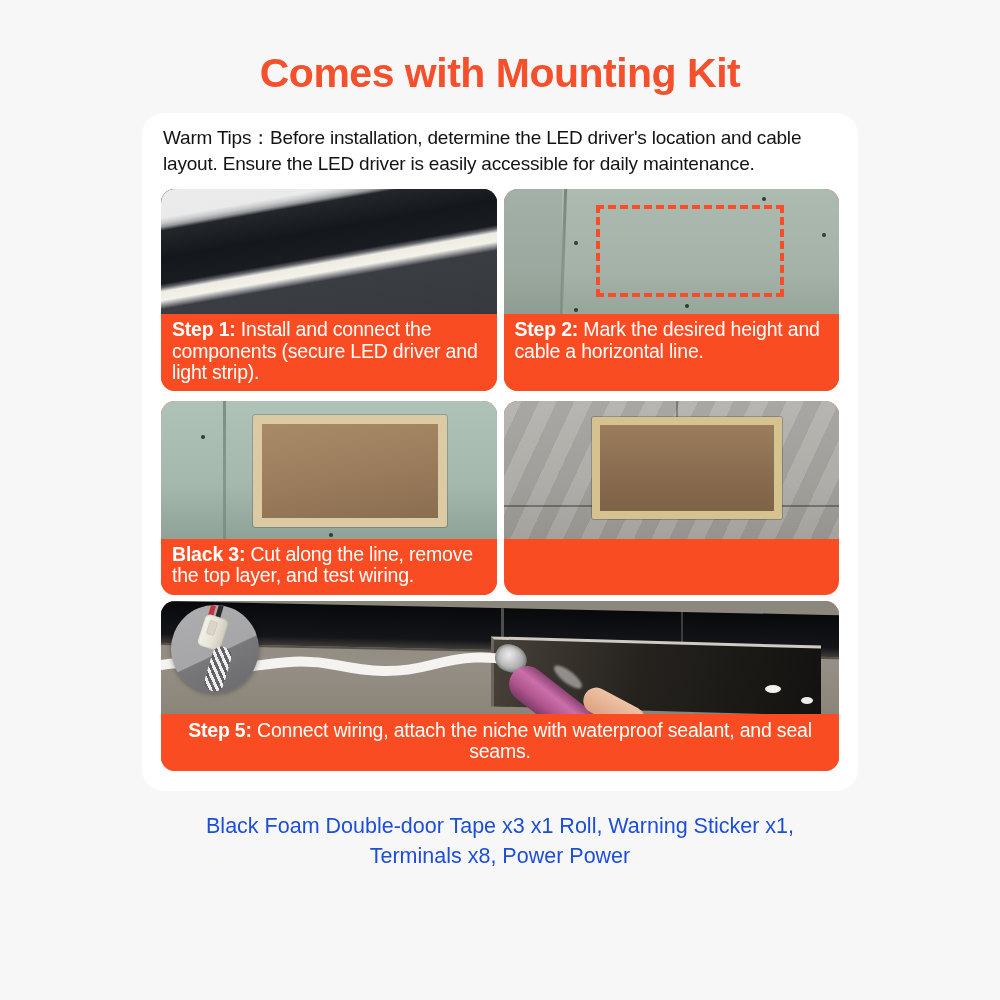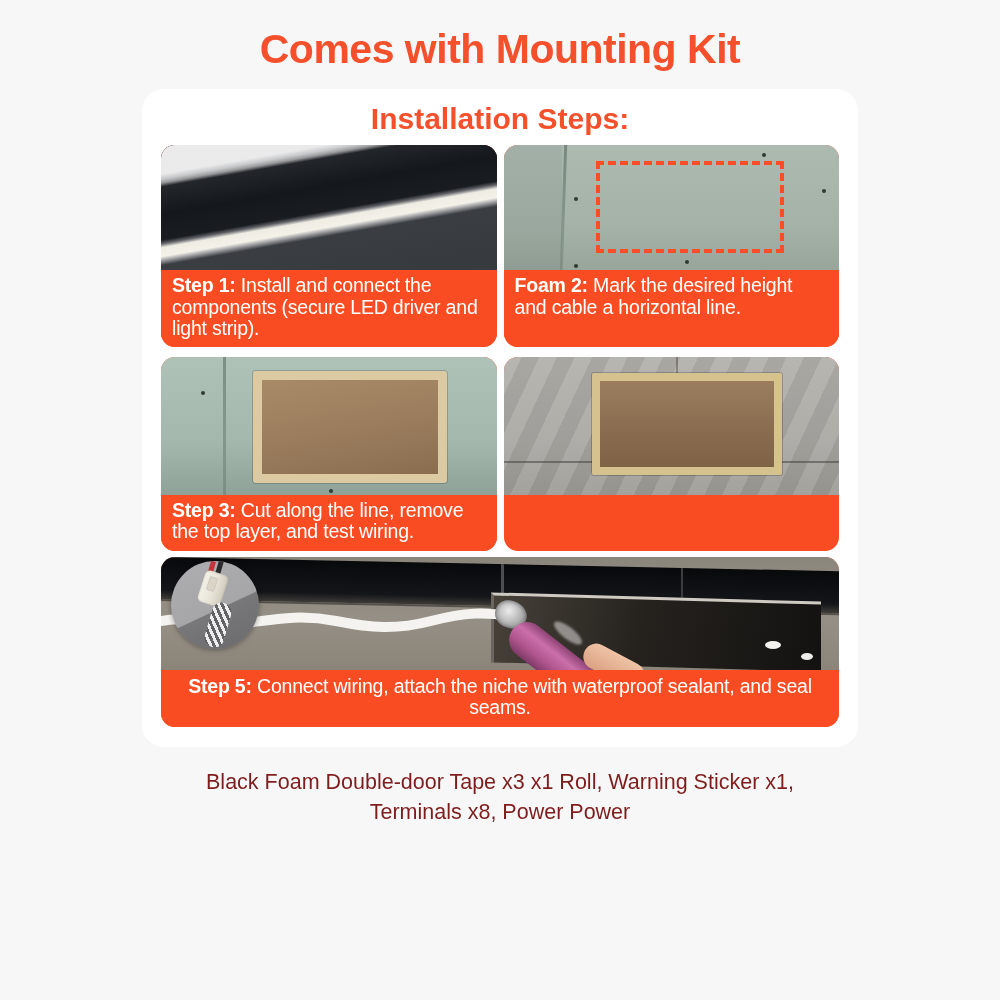--- a/index.html
+++ b/index.html
@@ -2,21 +2,21 @@
 <html><head>
 <meta charset="utf-8">
 <style>
   * { margin:0; padding:0; box-sizing:border-box; }
   html,body { width:1000px; height:1000px; }
   body { font-family:"Liberation Sans", sans-serif; background:#F7F7F8; overflow:hidden; }
 
   .stage { position:relative; width:1000px; height:1000px; background:#F7F7F8; }
 
   
-  .title { padding-top:26px; text-align:center; font-size:41px; line-height:47px;
+  .title { padding-top:50px; text-align:center; font-size:41px; line-height:47px;
            font-weight:700; color:#F4502B; letter-spacing:-0.5px; }
   .subtitle { margin-top:26px; text-align:center; font-size:24px; line-height:27px; color:#2F2F2F; }
 
   
   .panel { width:716px; margin:16px auto 0; background:#FFFFFF; border-radius:22px;
            padding:12px 19px 20px; }
   .panel-heading { text-align:center; font-size:30px; line-height:36px; font-weight:700; color:#F4502B; margin-bottom:8px; }
   .warm-tips { font-size:19px; line-height:26px; color:#131313; margin:0 2px 12px; letter-spacing:-0.2px; }
 
   
@@ -100,31 +100,31 @@
   .connector { left:30px; top:11px; width:24px; height:33px; border-radius:5px; transform:rotate(18deg);
                background:linear-gradient(90deg,#F4F1E8 0%,#E6E2D6 55%,#CFCABC 100%);
                box-shadow:inset 0 0 2px rgba(0,0,0,.25); }
   .connector-latch { left:37px; top:16px; width:8px; height:14px; border-radius:2px; transform:rotate(18deg);
                      background:#DAD5C7; box-shadow:inset 0 0 1px #999; }
   .sleeve { left:37px; top:41px; width:20px; height:46px; border-radius:10px; transform:rotate(16deg);
             background:repeating-linear-gradient(50deg,rgba(240,240,240,.95) 0 3px,rgba(90,90,92,.9) 3px 6px),
                        repeating-linear-gradient(-50deg,#DDDDDD 0 3px,#8A8A8C 3px 6px); }
 
   
-  .footer { margin-top:20px; text-align:center; font-size:21.5px; line-height:30px; color:#7f1d1d; }
+  .footer { margin-top:20px; text-align:center; font-size:21.5px; line-height:30px; color:#1d4ed8; }
 </style>
 </head>
 <body>
 
 <div class="stage">
 
   <div class="title">Comes with Mounting Kit</div>
 
   <div class="panel">
-    <div class="panel-heading">Installation Steps:</div>
+    <div class="warm-tips"><span>Warm Tips：</span><span>Before installation, determine the LED driver's location and cable layout. Ensure the LED driver is easily accessible for daily maintenance.</span></div>
 
     <div class="grid">
 
       <div class="card">
         <div class="photo photo-r1 p1">
           <div class="p1-band"></div>
         </div>
         <div class="caption"><b>Step 1:</b><span> Install and connect the components (secure LED driver and light strip).</span></div>
       </div>
 
@@ -132,31 +132,31 @@
         <div class="photo photo-r1 p2">
           <div class="p2-shade"></div>
           <div class="p2-seam"></div>
           <div class="dashed-rect"></div>
           <div class="dot" style="left:70px; top:52px;"></div>
           <div class="dot" style="left:318px; top:44px;"></div>
           <div class="dot" style="left:181px; top:115px;"></div>
           <div class="dot" style="left:70px; top:119px;"></div>
           <div class="dot" style="left:258px; top:8px;"></div>
         </div>
-        <div class="caption"><b>Foam 2:</b><span> Mark the desired height and cable a horizontal line.</span></div>
+        <div class="caption"><b>Step 2:</b><span> Mark the desired height and cable a horizontal line.</span></div>
       </div>
 
       <div class="card">
         <div class="photo photo-r2 p3">
           <div class="p3-seam"></div>
           <div class="p3-niche"></div>
           <div class="dot" style="left:40px; top:34px;"></div>
           <div class="dot" style="left:168px; top:132px;"></div>
         </div>
-        <div class="caption caption-r2"><b>Step 3:</b><span> Cut along the line, remove the top layer, and test wiring.</span></div>
+        <div class="caption caption-r2"><b>Black 3:</b><span> Cut along the line, remove the top layer, and test wiring.</span></div>
       </div>
 
       <div class="card">
         <div class="photo photo-r2 p4">
           <div class="p4-texture"></div>
           <div class="p4-groove-v"></div>
           <div class="p4-groove-h"></div>
           <div class="p4-niche"></div>
         </div>
       </div>

